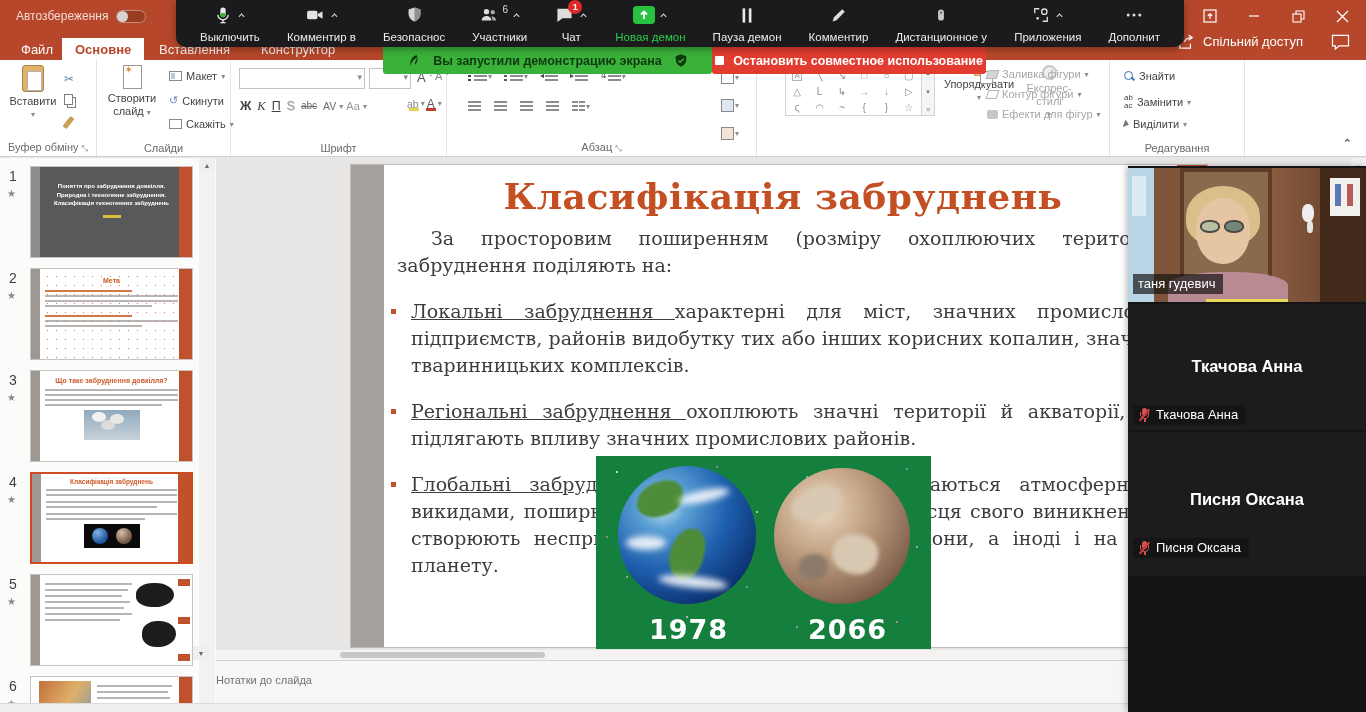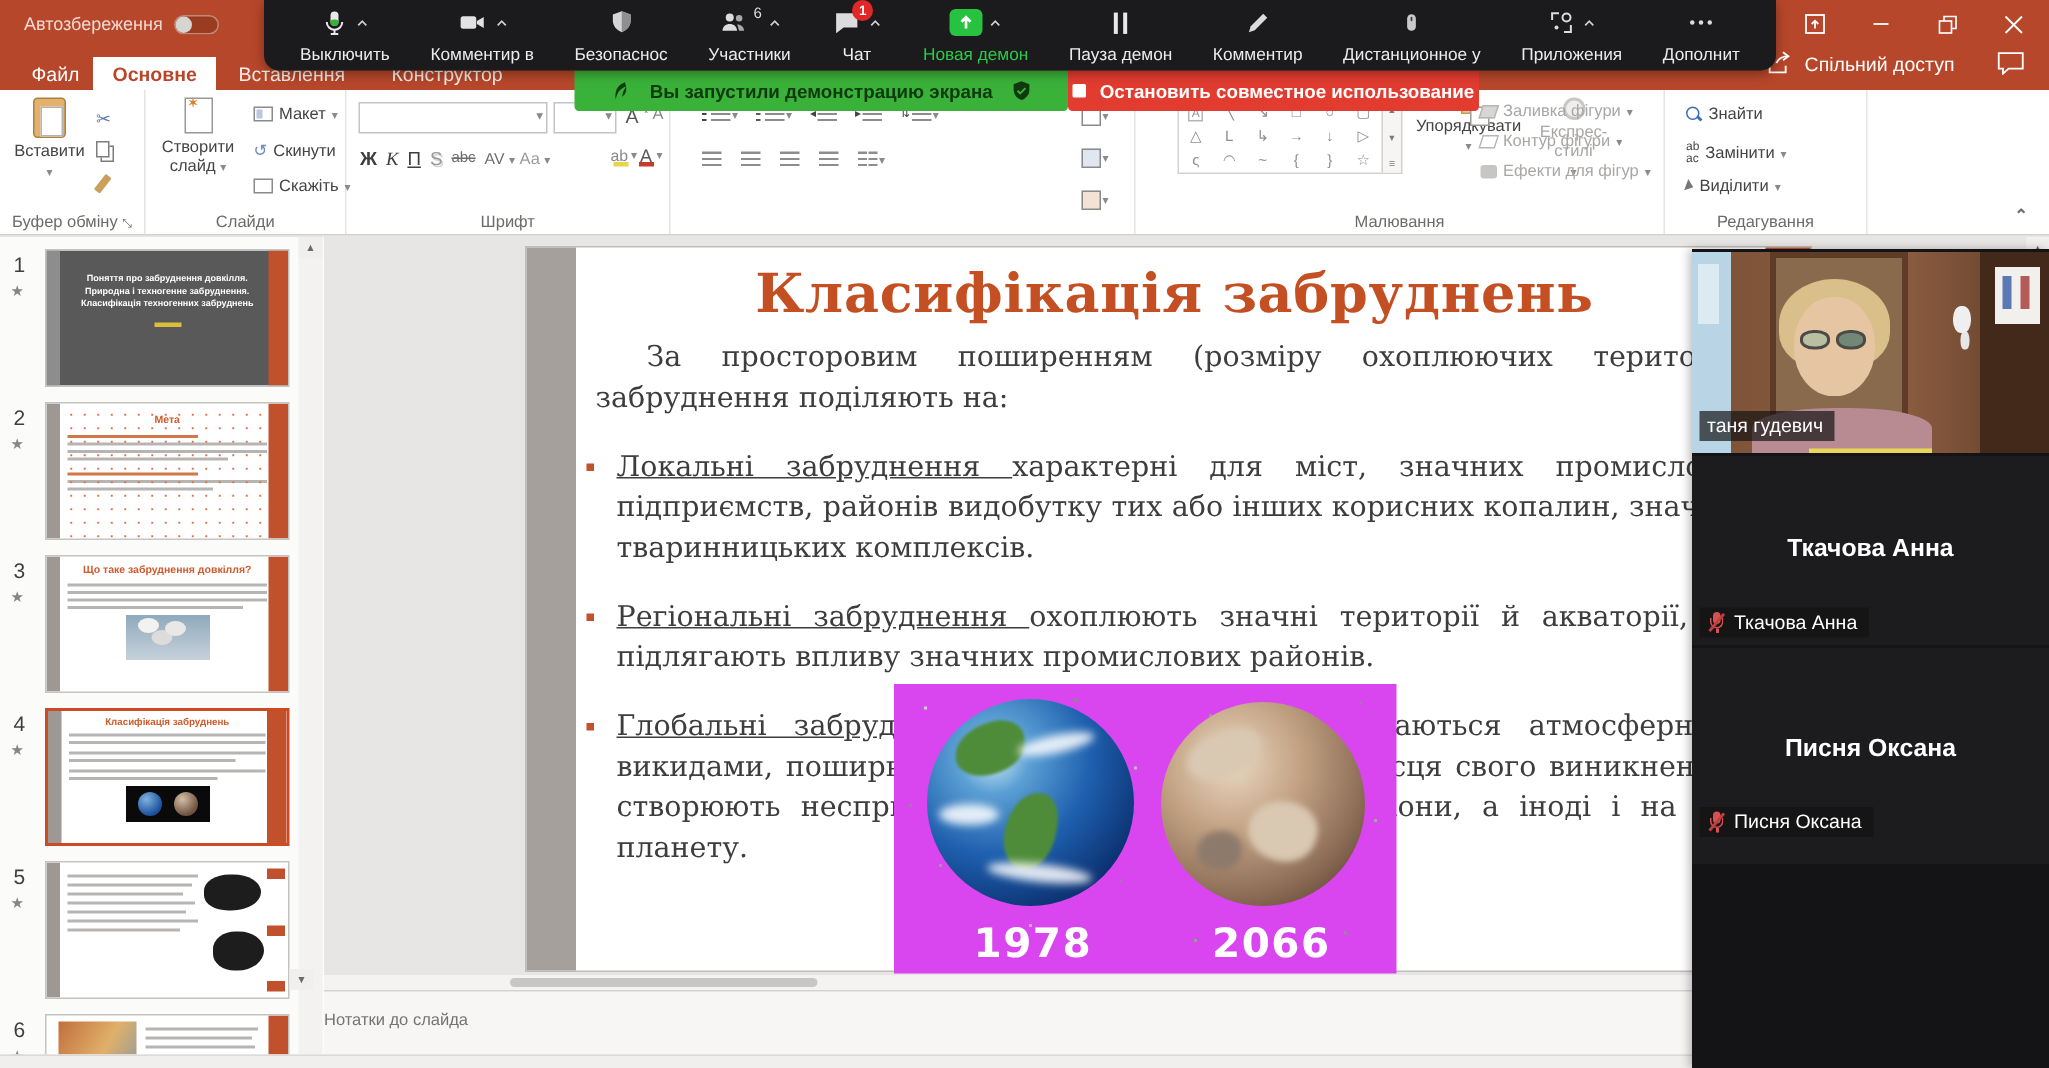--- a/index.html
+++ b/index.html
@@ -7,21 +7,21 @@
 #screen{position:relative;width:1366px;height:712px;overflow:hidden;background:#e8e6e4}
 
 
 #titlebar{position:absolute;left:0;top:0;width:1366px;height:60px;background:#b7472a;z-index:5}
 .autosave{position:absolute;left:16px;top:9px;display:flex;gap:8px;align-items:center;color:rgba(255,255,255,.8);font-size:12px}
 .toggle{width:30px;height:13px;border-radius:7px;background:#9a3c20;position:relative;box-shadow:inset 0 0 0 1px rgba(255,255,255,.4)}
 .toggle::before{content:"";position:absolute;left:1px;top:1px;width:11px;height:11px;border-radius:50%;background:#d8d4d2}
 .winctl{position:absolute;top:0;right:2px;display:flex}
 .winbtn{width:44px;height:32px;display:flex;align-items:center;justify-content:center;color:#fff}
 .share-row{position:absolute;right:16px;top:34px;display:flex;align-items:center;gap:28px;color:#fff;font-size:13px}
-.share-row .share-btn{display:flex;align-items:center;gap:8px}
+.share-row .share-btn{display:flex;align-items:flex-start;gap:8px}
 .tab{position:absolute;bottom:0;height:22px;display:flex;align-items:center;padding:0 13px;color:#fff;font-size:13px;z-index:6}
 .tab.active{background:#fff;color:#b7472a;font-weight:bold}
 .tab.ghost{z-index:4;color:rgba(255,255,255,.9)}
 
 
 #zoombar{position:absolute;left:176px;top:0;width:1008px;height:47px;background:#1b1b1e;border-radius:0 0 10px 10px;display:flex;align-items:stretch;justify-content:space-between;padding:3px 24px 3px;z-index:40;box-shadow:0 2px 8px rgba(0,0,0,.35)}
 .zi{display:flex;flex-direction:column;align-items:center;justify-content:space-between;color:#ececec;font-size:11.5px;white-space:nowrap;padding-top:1px}
 .zi .top{height:22px;display:flex;align-items:center;gap:4px;position:relative}
 .zi .lbl{line-height:13px}
 .zi.green .lbl{color:#2bcb46}
@@ -105,21 +105,21 @@
 .slide{position:absolute;left:134px;top:6px;width:858px;height:484px;background:#fff;border:1px solid #bfbdbb}
 .slide-bar-left{position:absolute;left:0;top:0;width:33px;height:100%;background:#a5a09b}
 .slide-bar-right{position:absolute;right:0;top:0;width:30px;height:100%;background:#c0512c}
 .slide-body{position:absolute;left:46px;top:10px;width:772px;font-family:"DejaVu Serif",serif;color:#3d3d3d}
 .slide-body h1{font-size:36px;font-weight:bold;color:#c34f22;text-align:center;letter-spacing:.5px}
 .sp{font-size:19px;line-height:27px;text-align:justify}
 .intro{text-indent:34px;margin-top:8px}
 .bullet{position:relative;padding-left:14px;margin-top:19px}
 .bullet::before{content:"";position:absolute;left:-6px;top:11px;width:5px;height:5px;background:#c0532c}
 .lead{text-decoration:underline}
-.earths{position:absolute;left:245px;top:291px;width:335px;height:193px;background:#d946ef;overflow:hidden}
+.earths{position:absolute;left:245px;top:291px;width:335px;height:193px;background:#15803d;overflow:hidden}
 .stars{position:absolute;left:0;top:0;width:2px;height:2px;background:transparent;box-shadow:20px 15px #cfcfcf,60px 40px #9a9a9a,120px 10px #8a8a8a,160px 55px #bdbdbd,210px 20px #9a9a9a,260px 45px #c5c5c5,310px 12px #8a8a8a,30px 120px #9a9a9a,90px 160px #b5b5b5,150px 130px #8a8a8a,200px 170px #9a9a9a,250px 140px #b5b5b5,300px 165px #8f8f8f,320px 90px #a5a5a5,10px 80px #8a8a8a}
 .earth{position:absolute;border-radius:50%;overflow:hidden}
 .e-left{left:22px;top:10px;width:138px;height:138px;background:radial-gradient(circle at 32% 28%,#cfe9f5 0%,#5a9fd4 18%,#1e5fae 48%,#0b2f6e 80%,#061c45 100%)}
 .e-left .lnd{position:absolute;background:#4e8c3a;border-radius:60% 40% 55% 45%;filter:blur(1px)}
 .e-left .l1{left:18px;top:16px;width:48px;height:34px;transform:rotate(-15deg)}
 .e-left .l2{left:52px;top:62px;width:34px;height:52px;transform:rotate(10deg)}
 .e-left .cld{position:absolute;background:rgba(255,255,255,.85);border-radius:50%;filter:blur(3px)}
 .e-left .c1{left:8px;top:70px;width:40px;height:14px}
 .e-left .c2{left:60px;top:24px;width:52px;height:12px;transform:rotate(-12deg)}
 .e-left .c3{left:40px;top:110px;width:70px;height:12px;transform:rotate(6deg)}
@@ -492,20 +492,21 @@
           </span>
         <span class="pbtn">
             <span class="mini-ic" style="height:13px;background:#dfe7f1"></span>
             <span class="chev">▾</span>
           </span>
         <span class="pbtn">
             <span class="mini-ic" style="height:13px;background:#f3e2d6"></span>
             <span class="chev">▾</span>
           </span>
       </div>
+      <div class="glabel"><span>Абзац</span> <span style="font-size:8px">⤡</span></div>
     </div>
 
     <div class="rg" style="left:757px;width:353px">
       <div class="shapes">
         <span style="font-size:8px;border:1px solid #b5b5b5;padding:0 1px">A</span>
           <span>╲</span>
           <span>↘</span>
           <span>□</span>
           <span>○</span>
           <span>▢</span>
@@ -546,21 +547,20 @@
             <span style="width:11px;height:9px;border:1.5px solid #b8b6b4;transform:skewX(-18deg)"></span>
             <span>Контур фігури</span>
             <span class="chev">▾</span>
           </span>
         <span class="rsm gray" style="position:static">
             <span style="width:11px;height:9px;background:#c8c6c4;border-radius:2px"></span>
             <span>Ефекти для фігур</span>
             <span class="chev">▾</span>
           </span>
       </div>
-      <div class="glabel">Малювання</div>
     </div>
 
     <div class="rg" style="left:1110px;width:135px">
       <div class="rsm" style="left:14px;top:10px">
           <span class="magni"></span>
           <span>Знайти</span>
         </div>
       <div class="rsm" style="left:14px;top:34px">
           <span class="abic">ab<br>ac</span>
           <span>Замінити</span>

